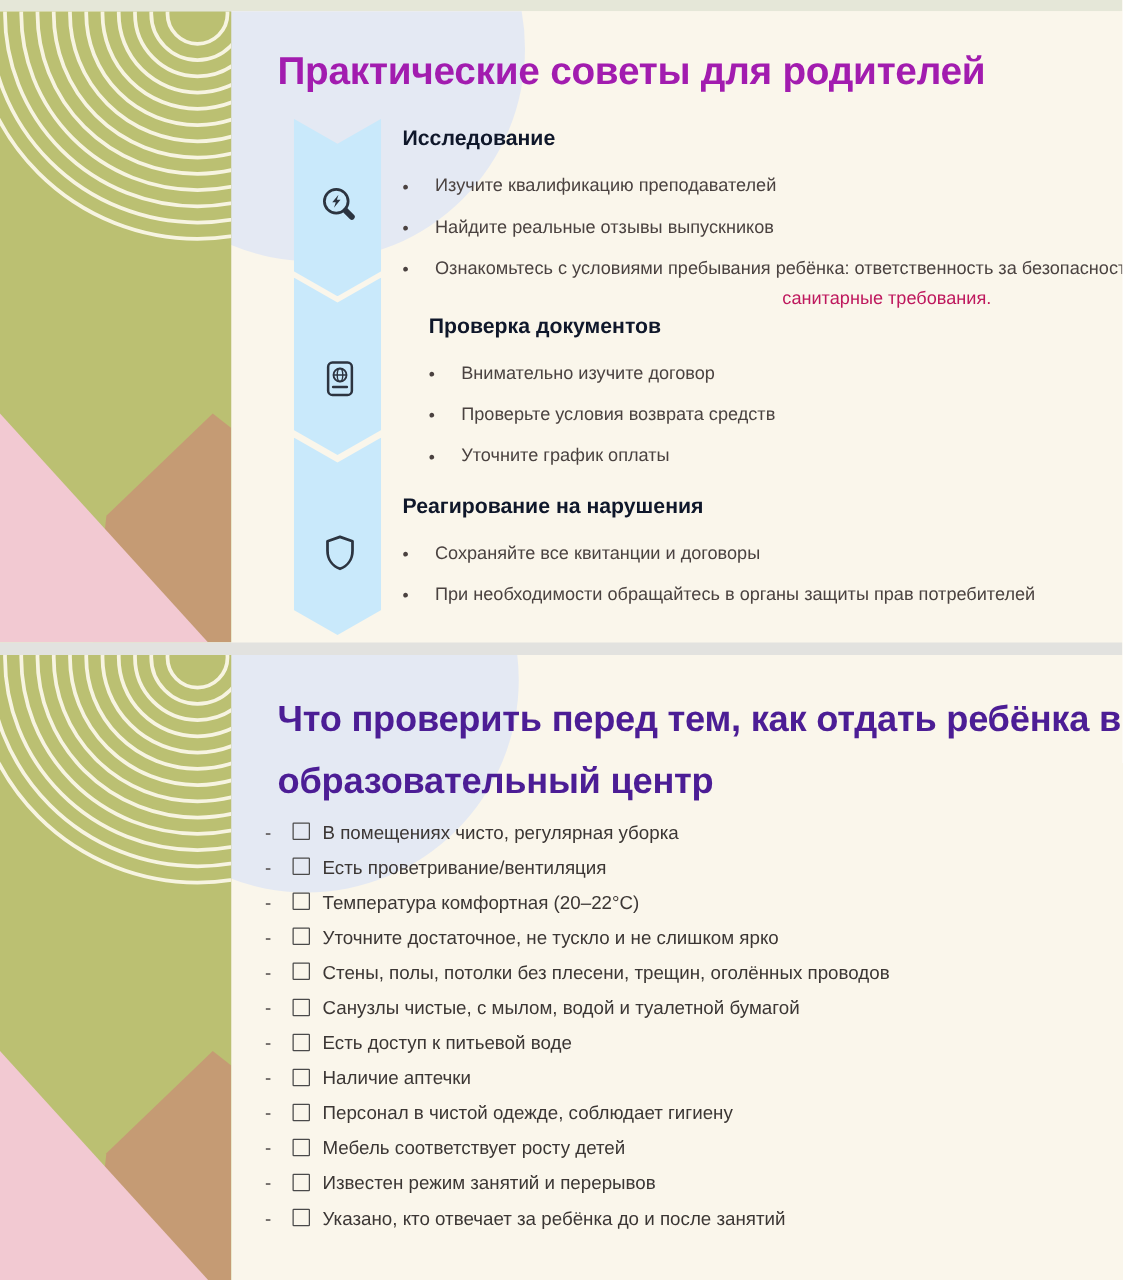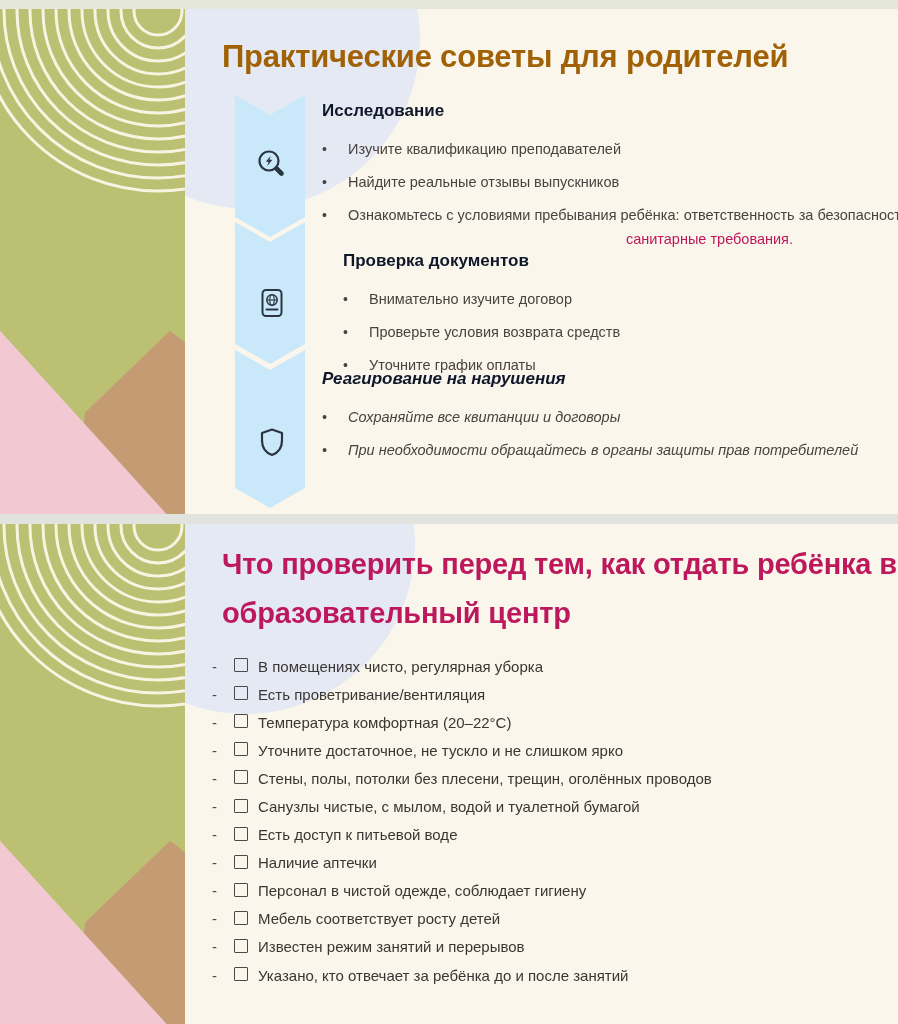--- a/index.html
+++ b/index.html
@@ -17,52 +17,52 @@
   .blob1{left:80px;top:-140px;width:340px;height:340px;}
   .blob2{left:75px;top:-150px;width:340px;height:340px;}
   .band{position:absolute;left:0;top:0;width:185px;height:100%;background:#bbc072;overflow:hidden;}
   .arcs{position:absolute;left:0;top:0;}
   .band-bottom{position:absolute;left:0;bottom:0;width:185px;height:195px;}
   .tri{position:absolute;left:0;top:0;width:100%;height:100%;}
   .tri.tan{background:#c59b74;clip-path:polygon(46% 48%,92% 6%,100% 12%,100% 100%,40% 100%);}
   .tri.pink{background:#f2c9d2;clip-path:polygon(0 6%,90% 100%,0 100%);}
   .s1-title{
     position:absolute;left:222px;top:30px;margin:0;
-    font-size:31px;line-height:36px;font-weight:700;color:#a16207;letter-spacing:-.2px;
+    font-size:31px;line-height:36px;font-weight:700;color:#a21caf;letter-spacing:-.2px;
     white-space:nowrap;
   }
   .chevron{
     position:absolute;left:235px;width:70px;background:#c9e9fb;
     clip-path:polygon(0 0,50% 20px,100% 0,100% calc(100% - 20px),50% 100%,0 calc(100% - 20px));
   }
   .c1{top:86px;height:142px;}
   .c2{top:213px;height:142px;}
   .c3{top:341px;height:158px;}
   .step-icon{position:absolute;left:253px;width:38px;height:38px;}
   .i1{top:137px;} .i2{top:275px;} .i3{top:414px;}
   .step-block{position:absolute;left:322px;width:560px;}
-  .b1{top:92px;} .b2{top:242px;margin-left:21px;} .b3{top:360px;font-style:italic;}
+  .b1{top:92px;} .b2{top:242px;margin-left:21px;} .b3{top:386px;}
   .step-block h2{
     margin:0 0 20px 0;font-size:17px;line-height:20px;font-weight:700;color:#0f172a;
     white-space:nowrap;
   }
   .bullet{display:flex;align-items:flex-start;margin-bottom:17px;}
   .bullet .mark{
     width:26px;flex:0 0 26px;font-size:14px;line-height:16px;color:#4a4240;
   }
   .bullet .btext{
     font-size:14.5px;line-height:16px;color:#4a4240;white-space:nowrap;
   }
   .continuation{
     margin-top:8px;padding-right:89px;text-align:right;
     font-size:14.5px;line-height:16px;color:#be185d;white-space:nowrap;
   }
   .s2-title{
-    position:absolute;left:222px;top:16px;margin:0;
-    font-size:29px;line-height:49px;font-weight:700;color:#be185d;letter-spacing:-.2px;
+    position:absolute;left:222px;top:28px;margin:0;
+    font-size:29px;line-height:49px;font-weight:700;color:#4c1d95;letter-spacing:-.2px;
     white-space:nowrap;
   }
   .checklist{
     position:absolute;left:212px;top:128px;margin:0;padding:0;list-style:none;width:670px;
   }
   .checklist li{
     height:28.1px;display:flex;align-items:center;
     font-size:15px;color:#3b3634;white-space:nowrap;
   }
   .checklist .dash{width:22px;flex:0 0 22px;color:#4d4846;}

